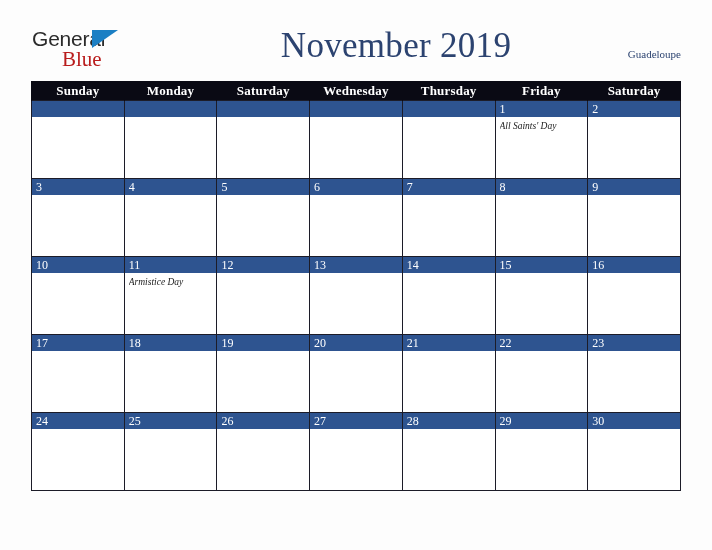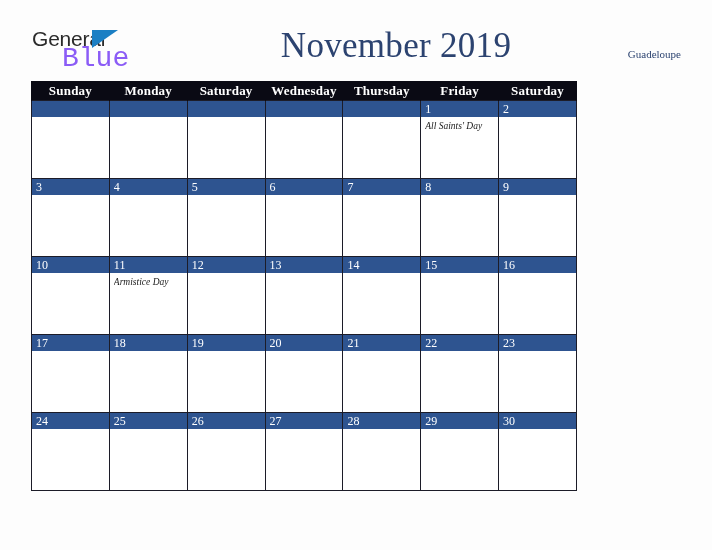--- a/index.html
+++ b/index.html
@@ -50,23 +50,23 @@
     top: 2px;
     width: 0;
     height: 0;
     border-top: 18px solid #1b7fc4;
     border-right: 26px solid transparent;
   }
   #brand-logo .logo-line2 {
     position: absolute;
     left: 30px;
     top: 20px;
-    font-family: Liberation Mono, monospace;
-    font-size: 28px;
-    color: #8b5cf6;
+    font-family: Liberation Serif, serif;
+    font-size: 21px;
+    color: #b91c1c;
     line-height: 22px;
     white-space: nowrap;
   }
 
   
   #month-title {
     position: absolute;
     left: 0;
     top: 26px;
     width: 712px;
@@ -89,21 +89,21 @@
     color: #2c4370;
     line-height: 20px;
     white-space: nowrap;
   }
 
   
   #calendar-grid {
     position: absolute;
     left: 31px;
     top: 81px;
-    width: 546px;
+    width: 650px;
     border-collapse: collapse;
     table-layout: fixed;
   }
   #calendar-grid td,
   #calendar-grid th {
     padding: 0;
     margin: 0;
   }
 
   

